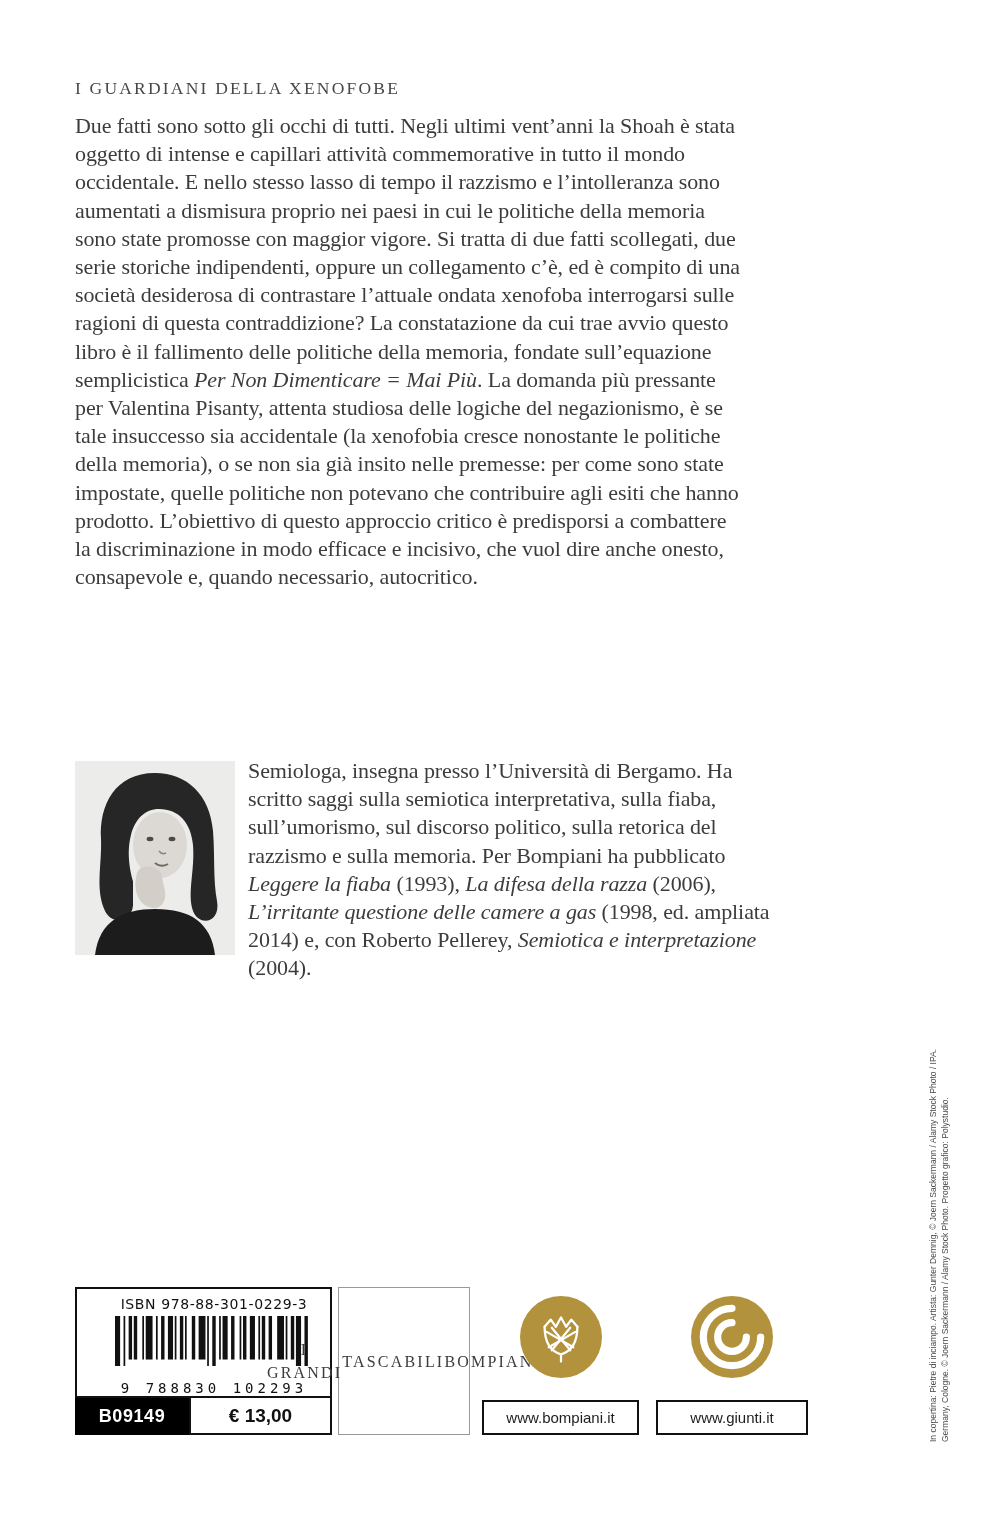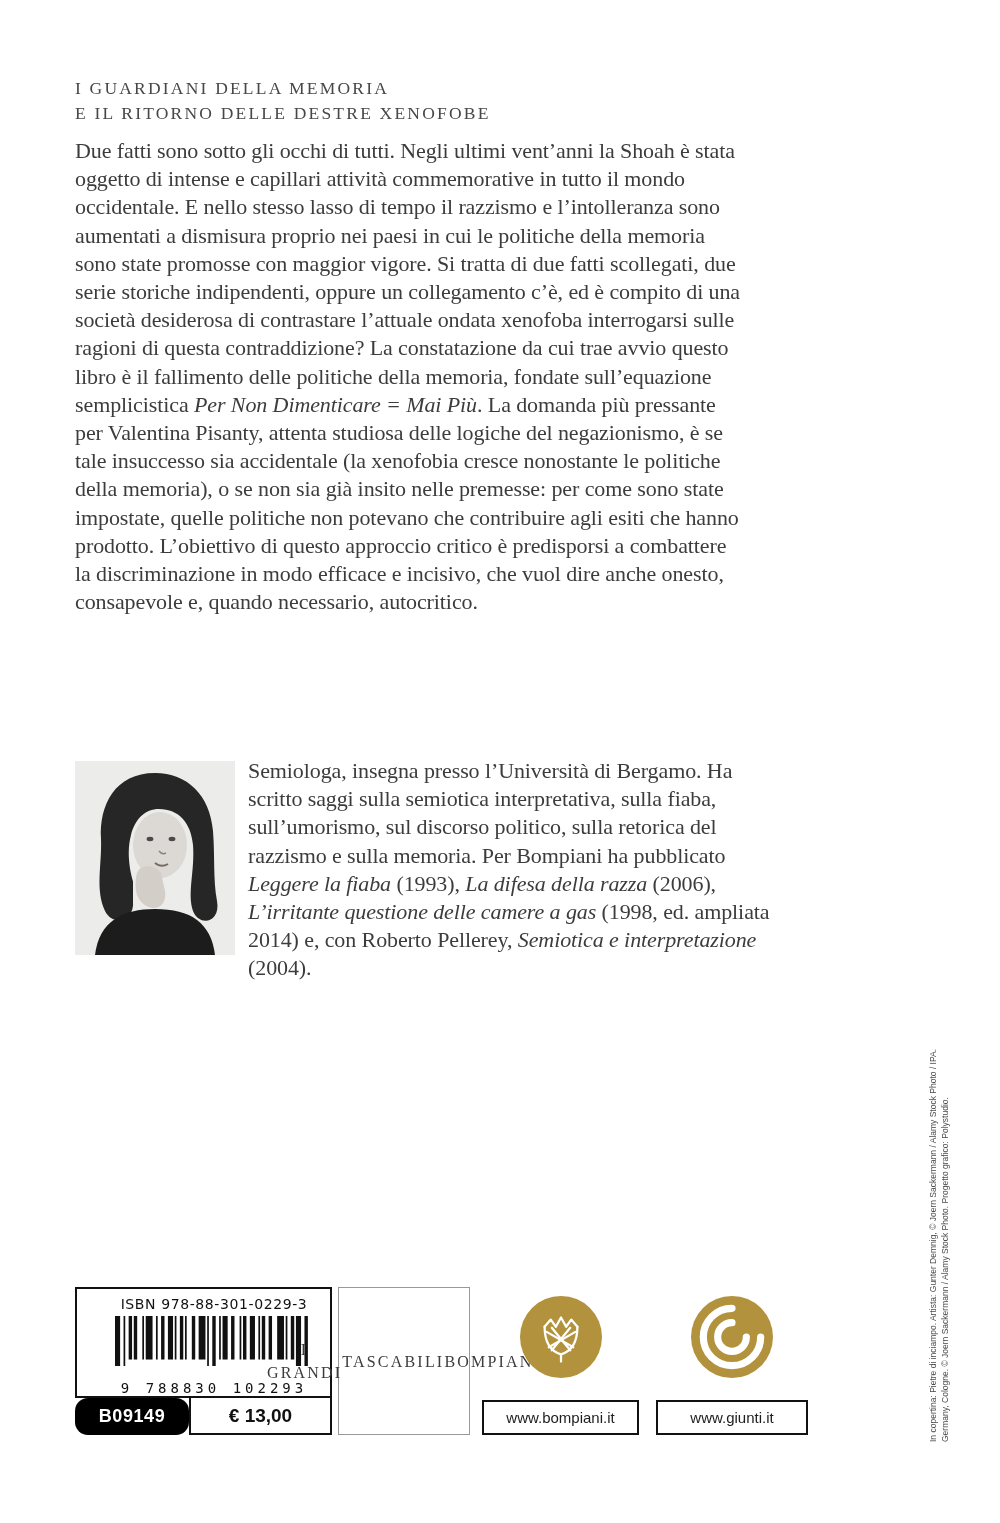--- a/index.html
+++ b/index.html
@@ -45,21 +45,20 @@
   .barcode-digits {
     font-family:"DejaVu Sans Mono","Liberation Mono",monospace;
     font-size:14px; letter-spacing:4px; color:#111; margin-top:14px;
   }
   .code-price-row { display:flex; height:37px; }
   .code-box {
     width:114px; background:#000; color:#fff;
     font-family:"Liberation Sans","DejaVu Sans",sans-serif; font-weight:bold;
     font-size:18px; display:flex; align-items:center; justify-content:center;
     letter-spacing:0.6px;
-    border-radius:13px;
   }
   .price-box {
     flex:1; border:2px solid #111; border-top:none; box-sizing:border-box;
     display:flex; align-items:center; justify-content:center;
     font-family:"Liberation Sans","DejaVu Sans",sans-serif; font-weight:bold;
     font-size:19px; color:#111;
   }
   .series-box {
     width:132px; height:148px; box-sizing:border-box; border:1px solid #999;
     display:flex; flex-direction:row; justify-content:center; align-items:center;
@@ -88,22 +87,21 @@
     white-space:nowrap;
   }
 </style>
 </head>
 <body>
 
 <div class="page">
 
   <div class="content">
     <h1 class="kicker">
-      <span>I GUARDIANI DELLA MEMORIA</span><br>
-      <span>E IL RITORNO DELLE DESTRE XENOFOBE</span>
+      <span>I GUARDIANI DELLA XENOFOBE</span><br>
     </h1>
     <p class="body-text"><span>Due fatti sono sotto gli occhi di tutti. Negli ultimi vent’anni la Shoah è stata oggetto di intense e capillari attività commemorative in tutto il mondo occidentale. E nello stesso lasso di tempo il razzismo e l’intolleranza sono aumentati a dismisura proprio nei paesi in cui le politiche della memoria sono state promosse con maggior vigore. Si tratta di due fatti scollegati, due serie storiche indipendenti, oppure un collegamento c’è, ed è compito di una società desiderosa di contrastare l’attuale ondata xenofoba interrogarsi sulle ragioni di questa contraddizione? La constatazione da cui trae avvio questo libro è il fallimento delle politiche della memoria, fondate sull’equazione semplicistica </span><em>Per Non Dimenticare = Mai Più</em><span>. La domanda più pressante per Valentina Pisanty, attenta studiosa delle logiche del negazionismo, è se tale insuccesso sia accidentale (la xenofobia cresce nonostante le politiche della memoria), o se non sia già insito nelle premesse: per come sono state impostate, quelle politiche non potevano che contribuire agli esiti che hanno prodotto. L’obiettivo di questo approccio critico è predisporsi a combattere la discriminazione in modo efficace e incisivo, che vuol dire anche onesto, consapevole e, quando necessario, autocritico.</span></p>
   </div>
 
   <div class="author-section">
     <div class="photo">
       <svg viewBox="0 0 160 194" preserveAspectRatio="none">
         <rect width="160" height="194" fill="#ececea"></rect>
         <path d="M80 12 C40 12 24 44 26 78 C27 104 20 128 30 150 C38 166 60 160 58 140 L58 120 C58 120 50 96 56 74 C60 58 70 48 84 48 C104 48 116 62 118 84 C120 110 112 132 118 150 C124 166 146 162 142 140 C138 118 140 96 138 70 C135 34 112 12 80 12 Z" fill="#262626"></path>
         <ellipse cx="85" cy="84" rx="27" ry="33" fill="#dcd8d3"></ellipse>

